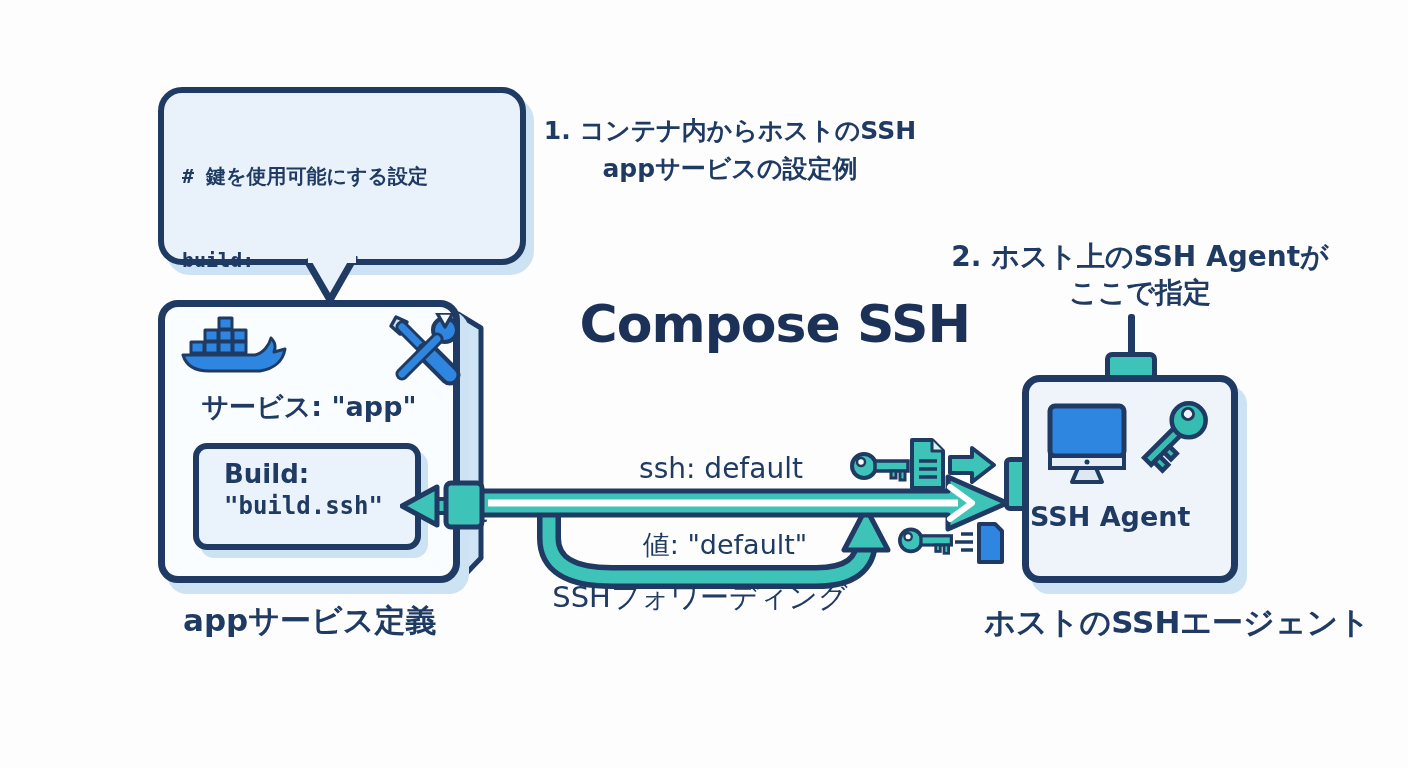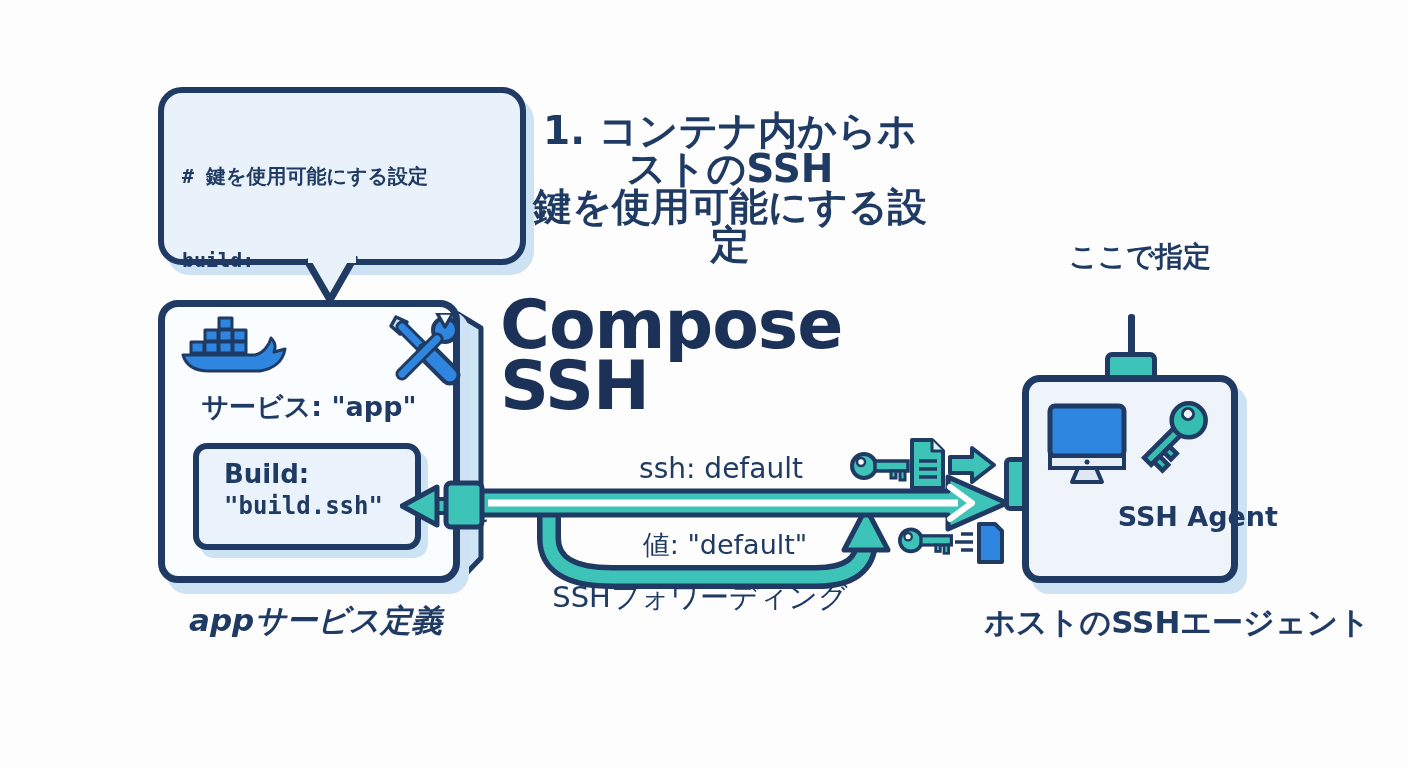--- a/index.html
+++ b/index.html
@@ -14,60 +14,60 @@
     border:6px solid #1f3a63;border-radius:24px;box-sizing:border-box;
     box-shadow:8px 10px 0 #cde3f3;
   }
   .bubble-tail{left:300px;top:256px;width:72px;height:48px;}
   .code{
     left:182px;top:106px;font-family:"DejaVu Sans Mono",monospace;
     font-size:20px;line-height:28px;font-weight:600;white-space:pre;color:#1f3a63;
   }
   
   .anno{font-weight:700;text-align:center;color:#1f3a63;}
-  .anno1{left:525px;top:112px;width:410px;font-size:39px;line-height:38px;}
+  .anno1{left:525px;top:112px;width:410px;font-size:25px;line-height:38px;}
   .anno2{left:940px;top:239px;width:400px;font-size:28px;line-height:36px;}
   .anno2-line{left:1128px;top:314px;width:7px;height:42px;background:#1f3a63;border-radius:3px;}
   
   .title{
-    left:500px;top:294px;width:470px;text-align:left;font-size:68px;
+    left:500px;top:294px;width:470px;text-align:right;font-size:52px;
     font-weight:800;line-height:61px;color:#1b3158;letter-spacing:-1px;
   }
   
   .app-box{
     left:158px;top:300px;width:302px;height:283px;background:#fafdff;
     border:7px solid #1f3a63;border-radius:20px;box-sizing:border-box;
     box-shadow:9px 11px 0 #cde3f3;
   }
   .app-edge{left:455px;top:308px;width:30px;height:284px;}
   .service-label{left:163px;top:389px;width:292px;text-align:center;font-size:27px;font-weight:700;}
   .build-box{
     left:193px;top:443px;width:228px;height:107px;background:#eaf3fb;
     border:6px solid #1f3a63;border-radius:14px;box-sizing:border-box;
     box-shadow:7px 8px 0 #cde3f3;
   }
   .build-line1{left:224px;top:459px;font-size:26px;font-weight:700;}
   .build-line2{left:224px;top:492px;font-family:"DejaVu Sans Mono",monospace;font-size:24px;font-weight:700;}
   .caption{font-size:31px;font-weight:700;color:#1f3a63;}
-  .caption-left{left:189px;top:600px;width:280px;font-style:italic;}
+  .caption-left{left:183px;top:600px;width:280px;}
   .caption-right{left:930px;top:602px;width:440px;text-align:right;}
   
   .flow-label{font-weight:400;text-align:center;color:#1f3a63;}
   .flow-ssh{left:611px;top:452px;width:220px;font-size:28px;}
   .flow-val{left:620px;top:527px;width:210px;font-size:27px;}
   .flow-cap{left:550px;top:578px;width:300px;font-size:29px;}
   
   .agent-top-conn{left:1105px;top:352px;width:52px;height:34px;background:#3ec3b8;border:5px solid #1f3a63;border-radius:7px;box-sizing:border-box;}
   .agent-left-conn{left:1004px;top:457px;width:26px;height:54px;background:#3ec3b8;border:5px solid #1f3a63;border-radius:6px;box-sizing:border-box;}
   .agent-box{
     left:1022px;top:375px;width:216px;height:208px;background:#eef4fa;
     border:7px solid #1f3a63;border-radius:18px;box-sizing:border-box;
     box-shadow:9px 11px 0 #cde3f3;
   }
-  .agent-label{left:1030px;top:501px;width:200px;text-align:right;font-size:27px;font-weight:700;line-height:32px;padding-left:48px;}
+  .agent-label{left:1030px;top:501px;width:200px;text-align:left;font-size:27px;font-weight:700;line-height:32px;}
   svg{display:block;}
 </style>
 </head>
 <body>
 
 <div id="canvas">
 
   <div class="abs bubble"></div>
   <svg class="abs bubble-tail" width="72" height="48" viewBox="0 0 72 48">
     <path d="M8,6 L30,44 L54,2" fill="#e9f1fa" stroke="#1f3a63" stroke-width="7" stroke-linejoin="round" stroke-linecap="round"></path>
@@ -76,24 +76,25 @@
   <div class="abs code">
     <div># 鍵を使用可能にする設定</div>
     <div>build:</div>
     <div>  context: .</div>
     <div>  ssh:</div>
     <div>    - default &lt;— ここで指定</div>
   </div>
 
   <div class="abs anno anno1">
     <div>1. コンテナ内からホストのSSH</div>
-    <div>鍵を使用可能にする設定</div>
+    <div>appサービスの設定例</div>
   </div>
 
   <div class="abs anno anno2">
+    <div>2. ホスト上のSSH Agentが</div>
     <div>ここで指定</div>
   </div>
   <div class="abs anno2-line"></div>
 
   <div class="abs title">
     <div>Compose SSH</div>
   </div>
 
   <svg class="abs app-edge" width="30" height="284" viewBox="0 0 30 284">
     <polygon points="3,6 26,20 26,250 3,274" fill="#cfe4f5" stroke="#1f3a63" stroke-width="5" stroke-linejoin="round"></polygon>

